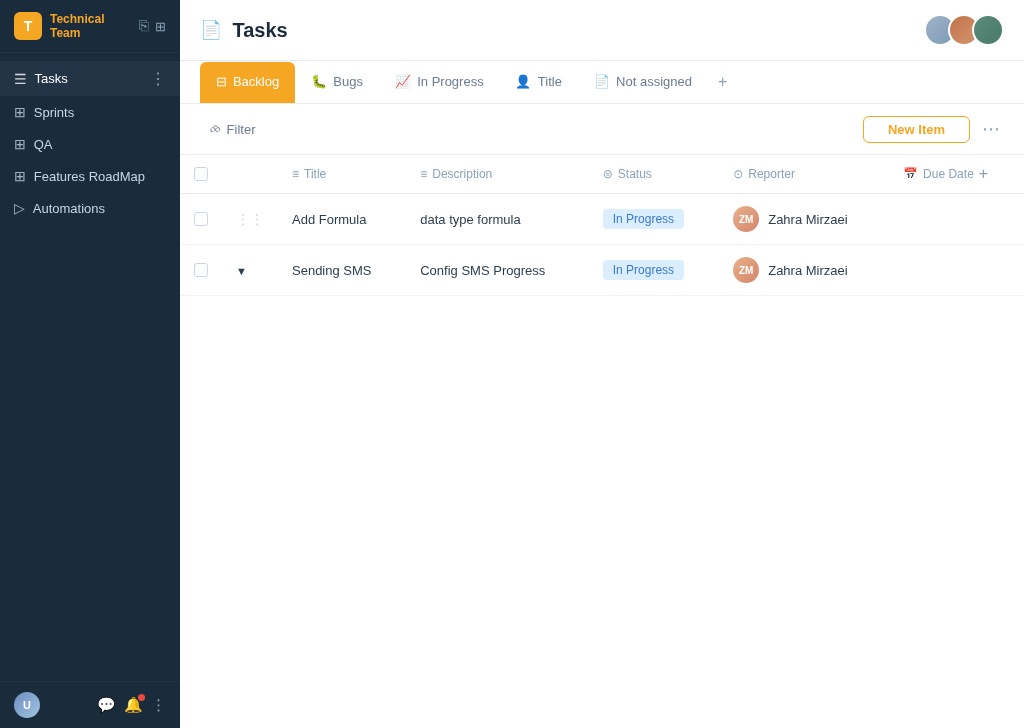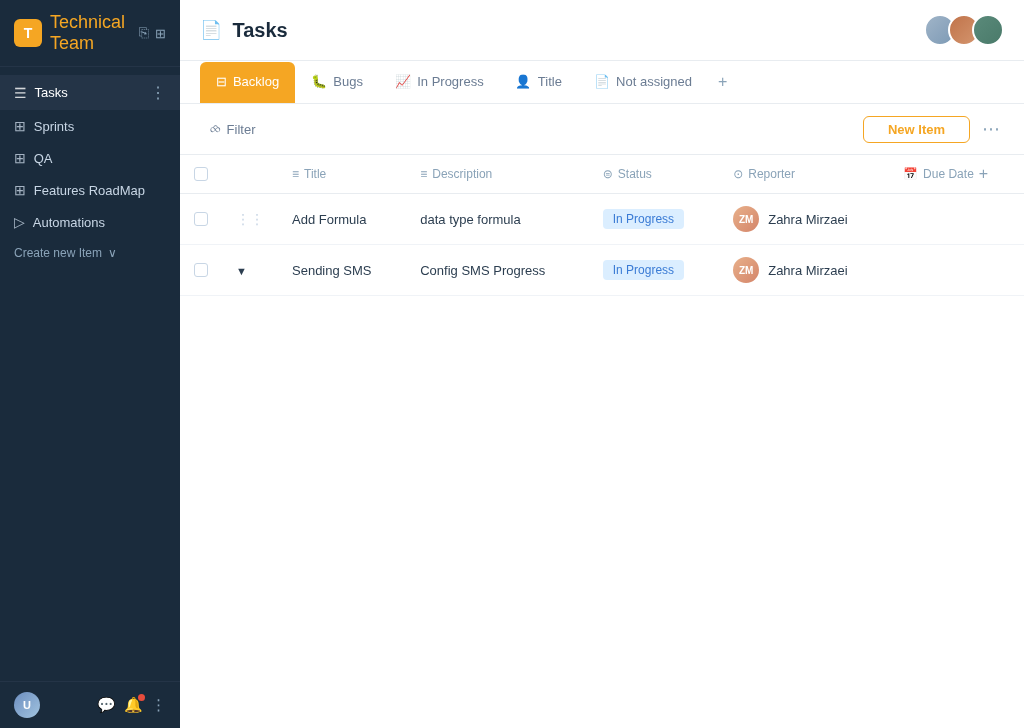--- a/index.html
+++ b/index.html
@@ -24,21 +24,21 @@
     }
     .sidebar-logo {
       width: 28px; height: 28px;
       background: #f5a623;
       border-radius: 6px;
       display: flex; align-items: center; justify-content: center;
       font-size: 14px; font-weight: bold; color: #fff;
       flex-shrink: 0;
     }
     .sidebar-team-name {
-      font-size: 18px; font-weight: 400; color: #f5a623;
+      font-size: 12px; font-weight: 700; color: #f5a623;
       flex: 1;
     }
     .sidebar-header-icons {
       display: flex; gap: 6px; align-items: center;
     }
     .sidebar-header-icons span {
       color: #8aa3b8; font-size: 13px; cursor: pointer;
     }
     .sidebar-nav { flex: 1; padding: 8px 0; overflow-y: auto; }
     .sidebar-item {
@@ -233,24 +233,20 @@
       <span class="item-label">QA</span>
     </div>
     <div class="sidebar-item">
       <span class="item-icon">⊞</span>
       <span class="item-label">Features RoadMap</span>
     </div>
     <div class="sidebar-item">
       <span class="item-icon">▷</span>
       <span class="item-label">Automations</span>
     </div>
-    <div class="create-new-item">
-      <span>Create new Item</span>
-      <span>∨</span>
-    </div>
   </nav>
 
   <div class="sidebar-footer">
     <div class="avatar-small">
       <span>U</span>
     </div>
     <div class="footer-icons">
       <span>💬</span>
       <span class="bell-badge">🔔</span>
       <span>⋮</span>

